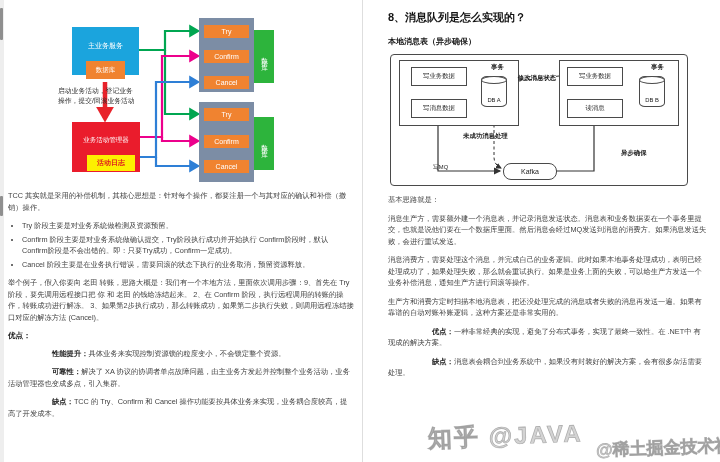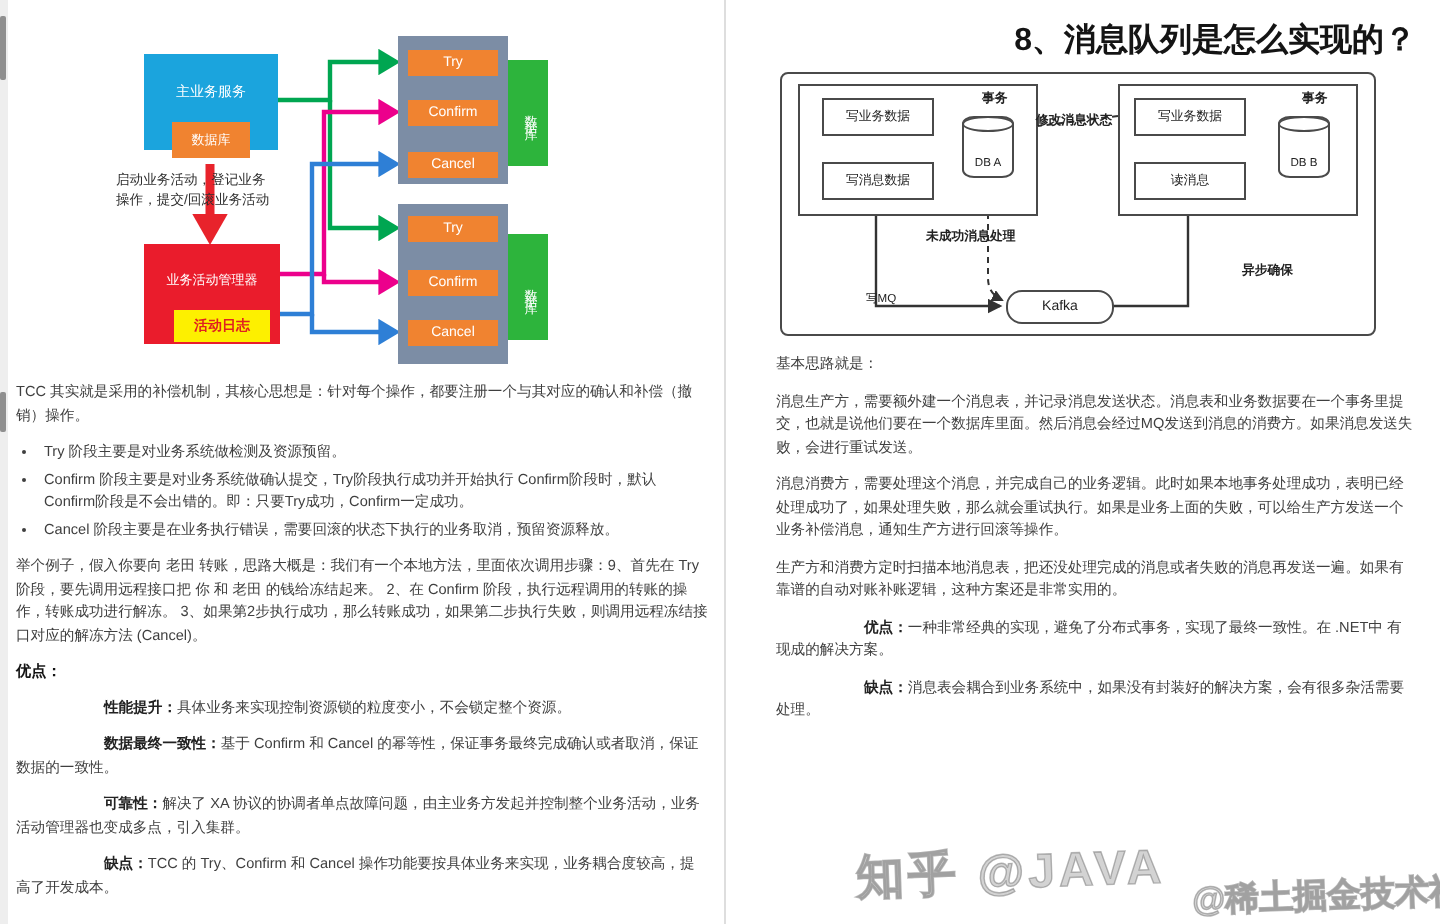--- a/index.html
+++ b/index.html
@@ -10,21 +10,21 @@
   .edge-strip{position:absolute;left:0;top:0;width:4px;height:462px;background:#eeeeee;}
   .edge-mark{position:absolute;left:0;width:3px;background:#8f8f8f;border-radius:1px;}
   .col-divider{position:absolute;left:362px;top:0;width:1px;height:462px;background:#dedede;}
 
   
   .left-col{position:absolute;left:8px;top:0;width:346px;}
   .right-col{position:absolute;left:388px;top:0;width:320px;}
 
   p{margin:0 0 7px 0;font-size:7.3px;line-height:11.5px;color:#3f3f3f;}
   b{color:#222;padding-left:44px;}
-  .h1{font-size:16px;font-weight:bold;color:#141414;margin:10px 0 0 0;text-align:right;}
+  .h1{font-size:11px;font-weight:bold;color:#141414;margin:10px 0 0 0;}
   .h2{font-size:8px;font-weight:bold;color:#141414;margin:11px 0 7px 0;}
   .h3{font-size:7.6px;font-weight:bold;color:#141414;margin:4px 0 6px 0;}
   ul{margin:0 0 7px 0;padding:0 0 0 14px;}
   li{font-size:7.3px;line-height:11.5px;margin:0 0 2px 0;}
 
   
   .tcc{position:relative;width:346px;height:184px;margin-top:6px;}
   .tcc svg{position:absolute;left:0;top:0;z-index:1;}
   .box{position:absolute;display:flex;align-items:center;justify-content:center;
        text-align:center;color:#fff;z-index:2;}
@@ -145,27 +145,27 @@
 
   <p>TCC 其实就是采用的补偿机制，其核心思想是：针对每个操作，都要注册一个与其对应的确认和补偿（撤销）操作。</p>
   <ul>
     <li>Try 阶段主要是对业务系统做检测及资源预留。</li>
     <li>Confirm 阶段主要是对业务系统做确认提交，Try阶段执行成功并开始执行 Confirm阶段时，默认 Confirm阶段是不会出错的。即：只要Try成功，Confirm一定成功。</li>
     <li>Cancel 阶段主要是在业务执行错误，需要回滚的状态下执行的业务取消，预留资源释放。</li>
   </ul>
   <p>举个例子，假入你要向 老田 转账，思路大概是：我们有一个本地方法，里面依次调用步骤：9、首先在 Try 阶段，要先调用远程接口把 你 和 老田 的钱给冻结起来。 2、在 Confirm 阶段，执行远程调用的转账的操作，转账成功进行解冻。 3、如果第2步执行成功，那么转账成功，如果第二步执行失败，则调用远程冻结接口对应的解冻方法 (Cancel)。</p>
   <p class="h3">优点：</p>
   <p><b>性能提升：</b><span>具体业务来实现控制资源锁的粒度变小，不会锁定整个资源。</span></p>
-  <p><b>数据最终一致性：</b><span>基于 Confirm 和 Cancel 的幂等性，保证事务最终完成确认或者取消，保证数据的一致性。</span></p>
   <p><b>可靠性：</b><span>解决了 XA 协议的协调者单点故障问题，由主业务方发起并控制整个业务活动，业务活动管理器也变成多点，引入集群。</span></p>
   <p><b>缺点：</b><span>TCC 的 Try、Confirm 和 Cancel 操作功能要按具体业务来实现，业务耦合度较高，提高了开发成本。</span></p>
 </div>
 
 <div class="right-col">
   <div class="h1">8、消息队列是怎么实现的？</div>
+  <div class="h2">本地消息表（异步确保）</div>
 
   <div class="msgd">
     <svg width="296" height="130" viewBox="0 0 296 130">
       <defs>
         <marker id="mk" markerWidth="7" markerHeight="7" refX="5" refY="3" orient="auto">
             <path d="M0,0 L6,3 L0,6 Z" fill="#333"></path>
           </marker>
       </defs>
       
       <path d="M74,20 C82,20 85,23 89,27" stroke="#333" stroke-width="1.2" fill="none" marker-end="url(#mk)"></path>

